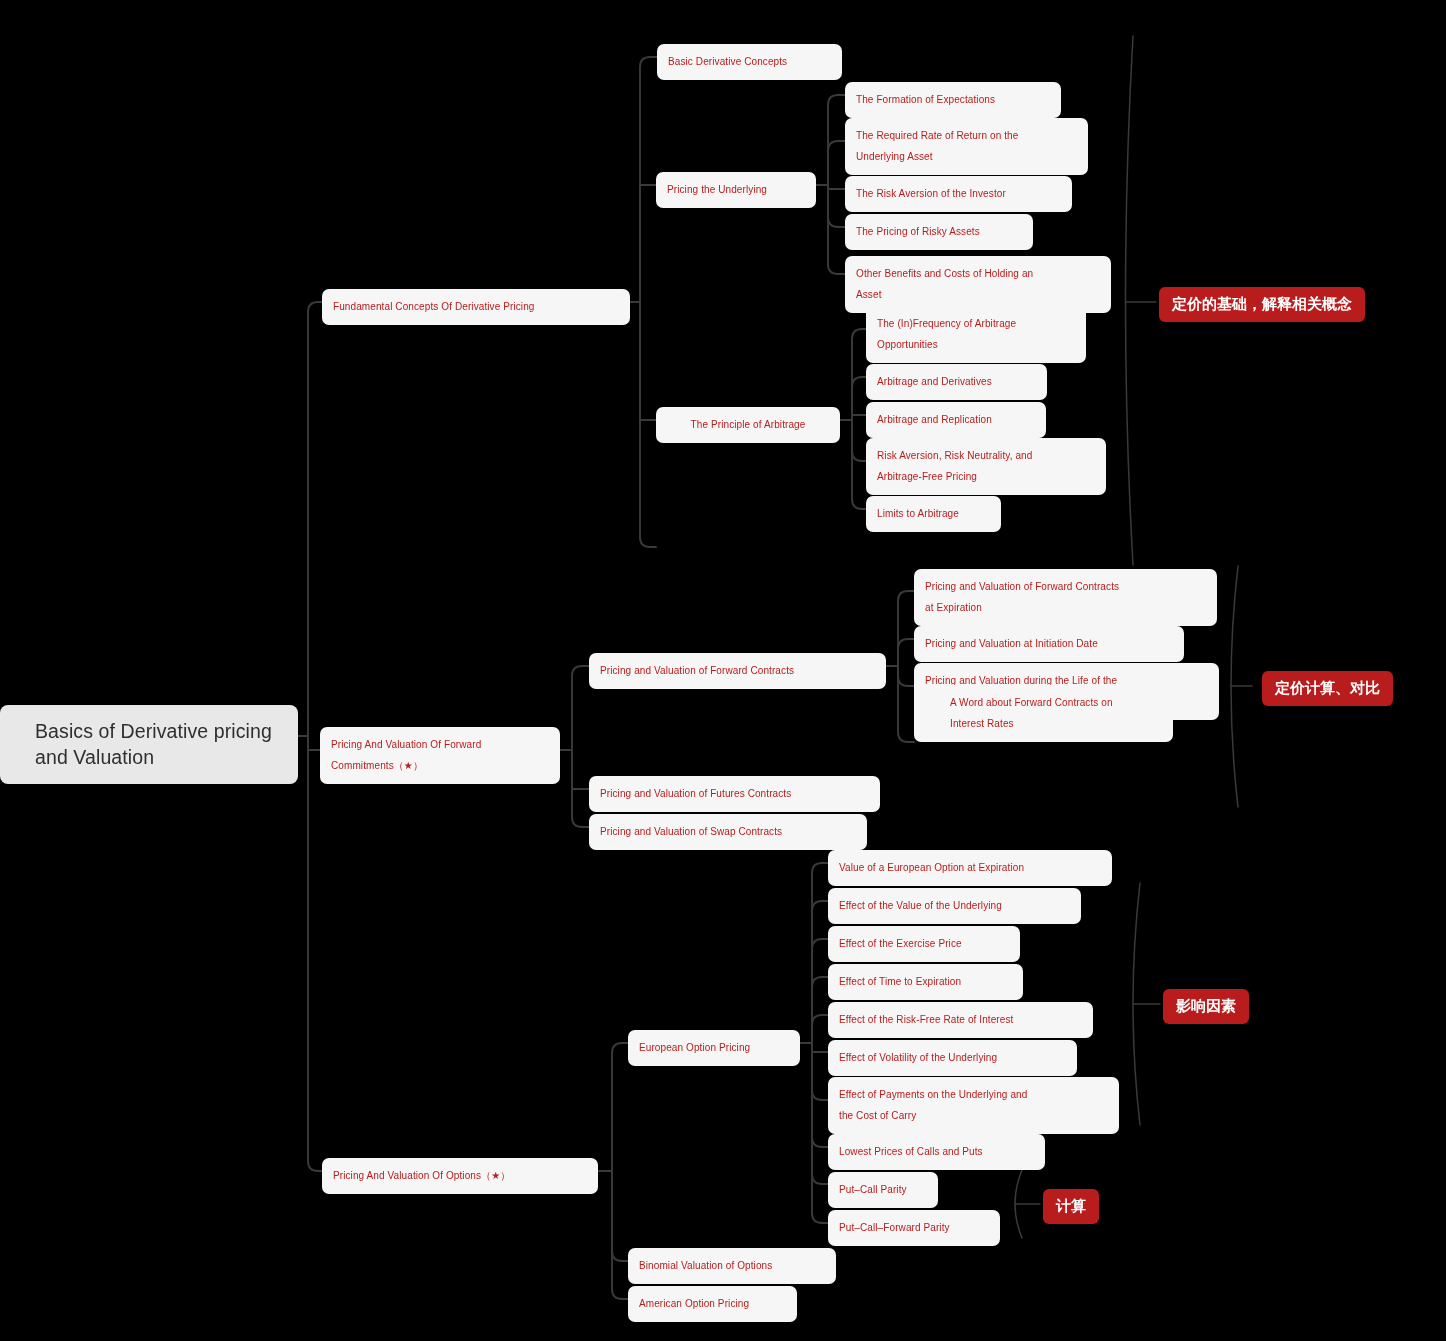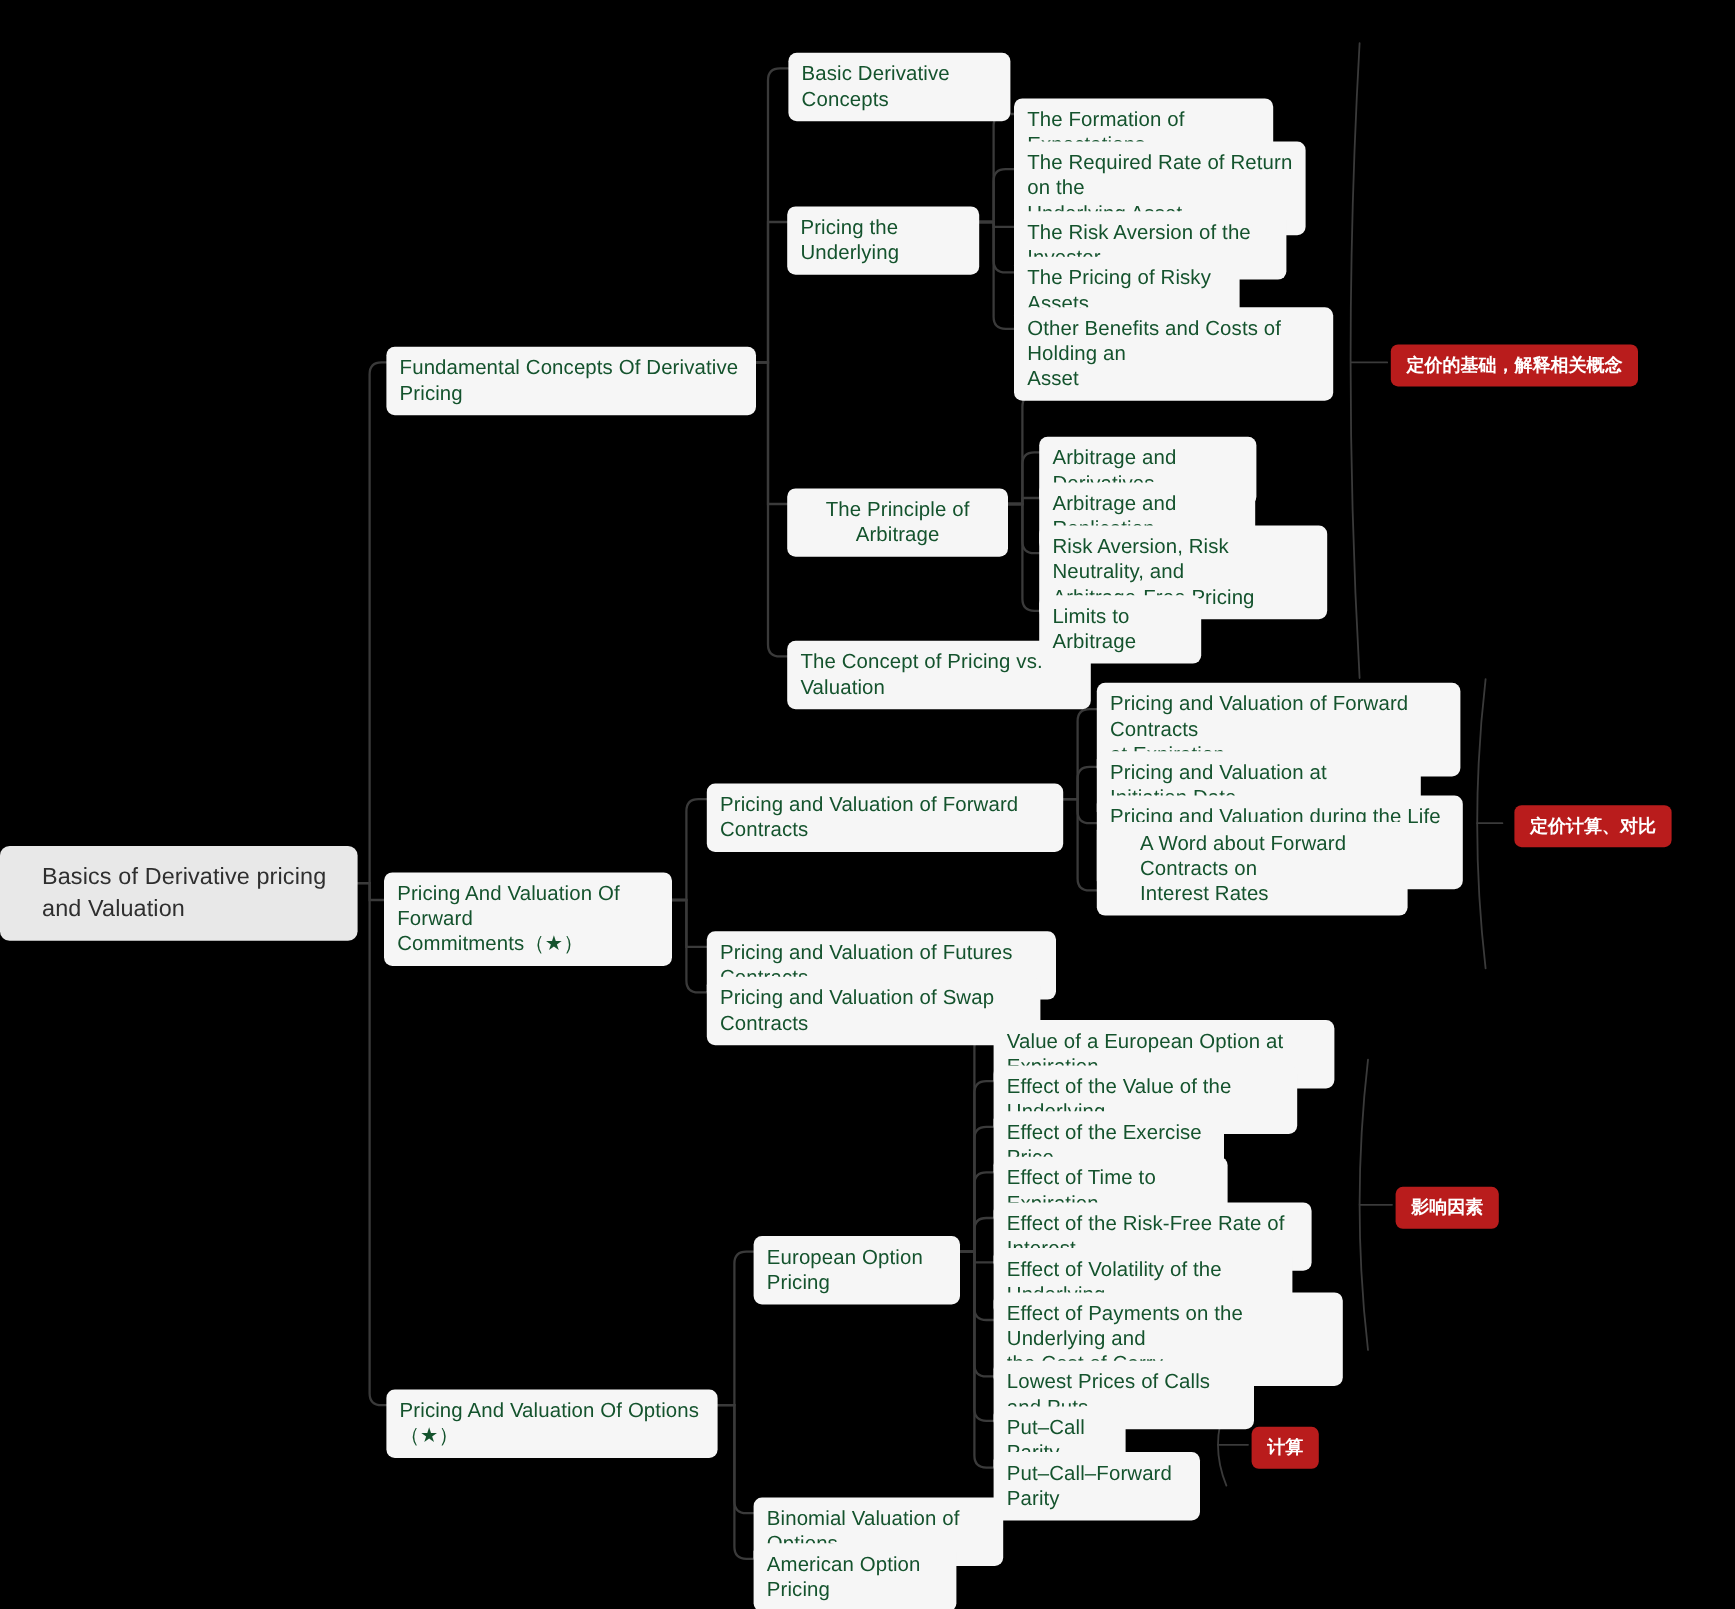--- a/index.html
+++ b/index.html
@@ -18,23 +18,23 @@
   #links {
     position: absolute;
     left: 0; top: 0;
     width: 1446px;
     height: 1341px;
     pointer-events: none;
   }
   .node {
     position: absolute;
     background: #f6f6f6;
-    color: #14532d;
+    color: #b91c1c;
     border-radius: 7px;
-    font-size: 17px;
+    font-size: 10px;
     line-height: 21px;
     padding: 7px 11px 8px 11px;
     letter-spacing: 0.1px;
     white-space: pre-line;
     z-index: 3;
   }
   .node.root {
     background: #e8e8e8;
     color: #2f2f2f;
     font-size: 19.5px;
@@ -130,30 +130,31 @@
 and Valuation</div>
 
   <div class="node" style="left:322px; top:289px; width:308px;">Fundamental Concepts Of Derivative Pricing</div>
   <div class="node" style="left:320px; top:727px; width:240px;">Pricing And Valuation Of Forward
 Commitments（★）</div>
   <div class="node" style="left:322px; top:1158px; width:276px;">Pricing And Valuation Of Options（★）</div>
 
   <div class="node" style="left:657px; top:44px; width:185px;">Basic Derivative Concepts</div>
   <div class="node" style="left:656px; top:172px; width:160px;">Pricing the Underlying</div>
   <div class="node" style="left:656px; top:407px; width:184px;text-align:center;">The Principle of Arbitrage</div>
-  <div class="node" style="left:656px; top:534px; width:253px;">The Concept of Pricing vs. Valuation</div>
 
   <div class="node" style="left:845px; top:82px; width:216px;">The Formation of Expectations</div>
   <div class="node" style="left:845px; top:118px; width:243px;">The Required Rate of Return on the
 Underlying Asset</div>
   <div class="node" style="left:845px; top:176px; width:227px;">The Risk Aversion of the Investor</div>
   <div class="node" style="left:845px; top:214px; width:188px;">The Pricing of Risky Assets</div>
   <div class="node" style="left:845px; top:256px; width:266px;">Other Benefits and Costs of Holding an
 Asset</div>
 
+  <div class="node" style="left:866px; top:306px; width:220px;">The (In)Frequency of Arbitrage
+Opportunities</div>
   <div class="node" style="left:866px; top:364px; width:181px;">Arbitrage and Derivatives</div>
   <div class="node" style="left:866px; top:402px; width:180px;">Arbitrage and Replication</div>
   <div class="node" style="left:866px; top:438px; width:240px;">Risk Aversion, Risk Neutrality, and
 Arbitrage-Free Pricing</div>
   <div class="node" style="left:866px; top:496px; width:135px;">Limits to Arbitrage</div>
 
   <div class="node" style="left:589px; top:653px; width:297px;">Pricing and Valuation of Forward Contracts</div>
   <div class="node" style="left:589px; top:776px; width:291px;">Pricing and Valuation of Futures Contracts</div>
   <div class="node" style="left:589px; top:814px; width:278px;">Pricing and Valuation of Swap Contracts</div>
 

